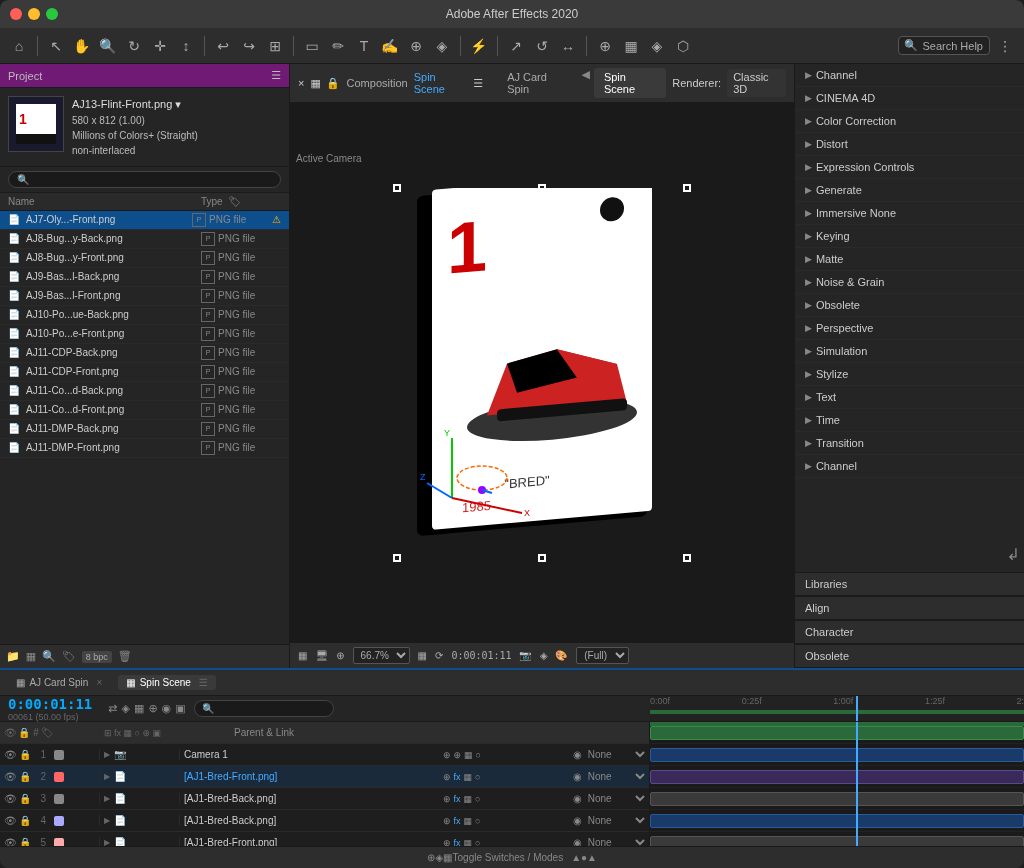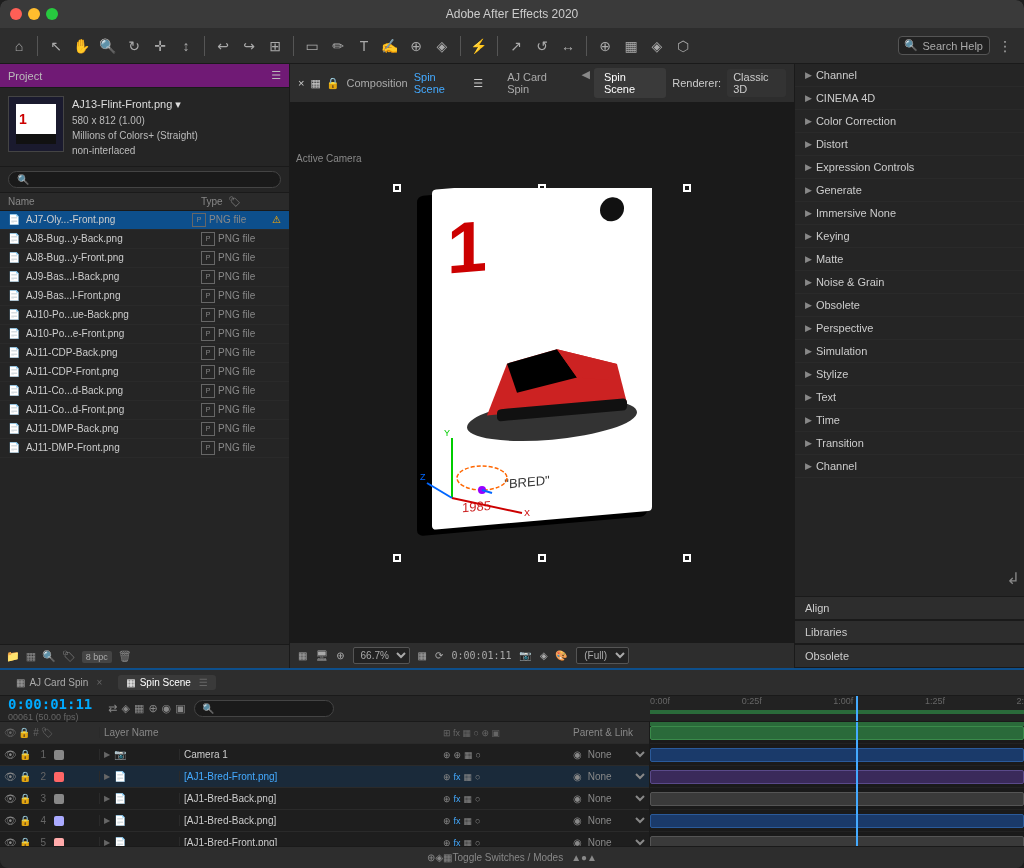--- a/index.html
+++ b/index.html
@@ -821,22 +821,23 @@
           <span class="effect-arrow">▶</span>
           <span>Channel</span>
         </div>
       </div>
     <div style="padding:4px;">
       <div style="text-align:right;margin-bottom:4px;">
         <span style="font-size:16px;color:#888;cursor:pointer;">↲</span>
       </div>
     </div>
     <div id="effects-sections">
+        <button class="effects-section-btn">Libraries</button>
         <button class="effects-section-btn">Align</button>
-        <button class="effects-section-btn">Libraries</button>
+        <button class="effects-section-btn">Character</button>
         <button class="effects-section-btn">Obsolete</button>
       </div>
   </div>
 
 </div>
 
 <div class="timeline">
   <div class="timeline-tabs">
     <div class="tl-tab">
       <span>▦</span>
@@ -881,21 +882,20 @@
 
   <div class="timeline-body">
     <div class="tl-left" id="tl-layers-left">
         <div class="tl-layer" style="background: rgb(45, 45, 45); height: 22px;">
   <div class="tl-layer-controls" style="width:100px;justify-content:flex-start;gap:2px;">
     <span style="color:#666;font-size:10px;">👁</span>
     <span style="color:#666;font-size:10px;">🔒</span>
     <span style="color:#666;font-size:10px;">#</span>
     <span style="color:#666;font-size:10px;">🏷</span>
   </div>
-  <div class="tl-layer-name" style="color:#888;">Layer Name</div>
   <div class="tl-layer-icons" style="color:#666;font-size:9px;width:130px;">⊞&nbsp;fx&nbsp;▦&nbsp;○&nbsp;⊕&nbsp;▣</div>
   <div class="tl-layer-link" style="color:#888;">Parent &amp; Link</div>
 </div>
         <div class="tl-layer">
     <div class="tl-layer-controls">
       <span class="tl-eye">👁</span>
       <span style="color:#666;font-size:10px;">🔒</span>
       <span class="tl-num">1</span>
       <div class="tl-color" style="background:#888;"></div>
     </div>

